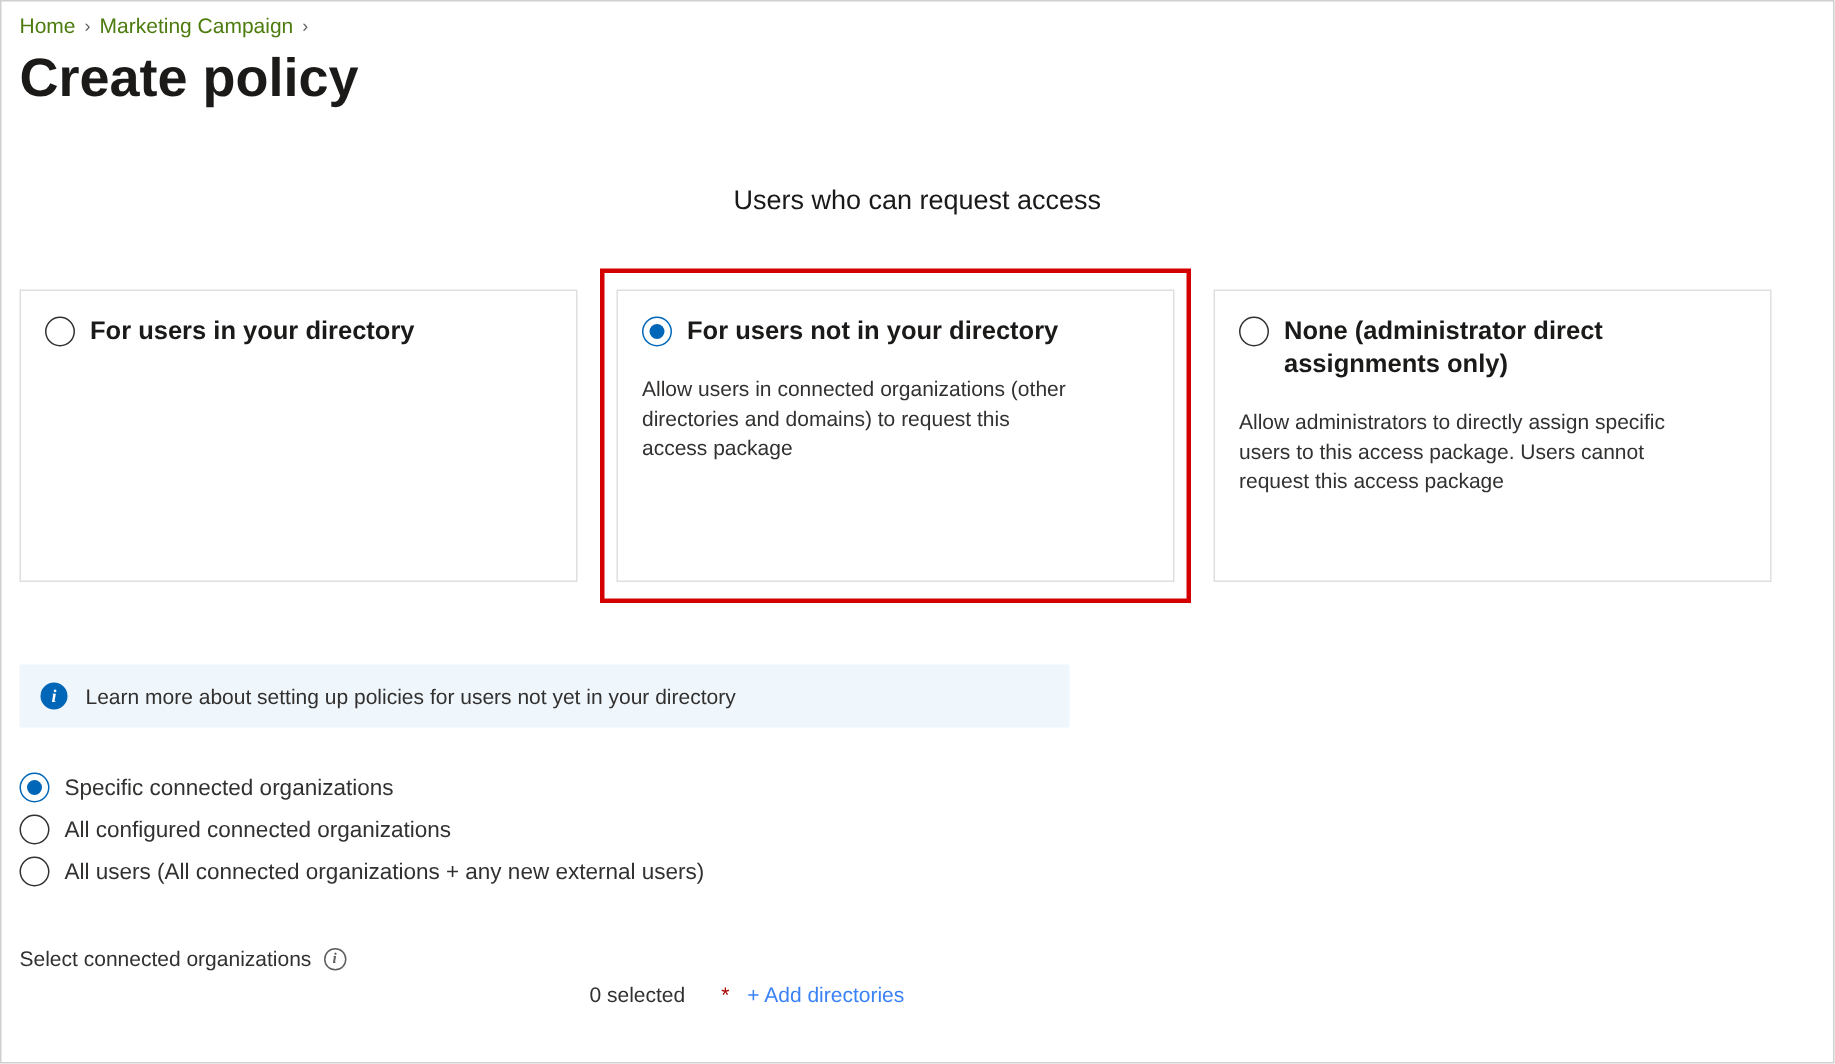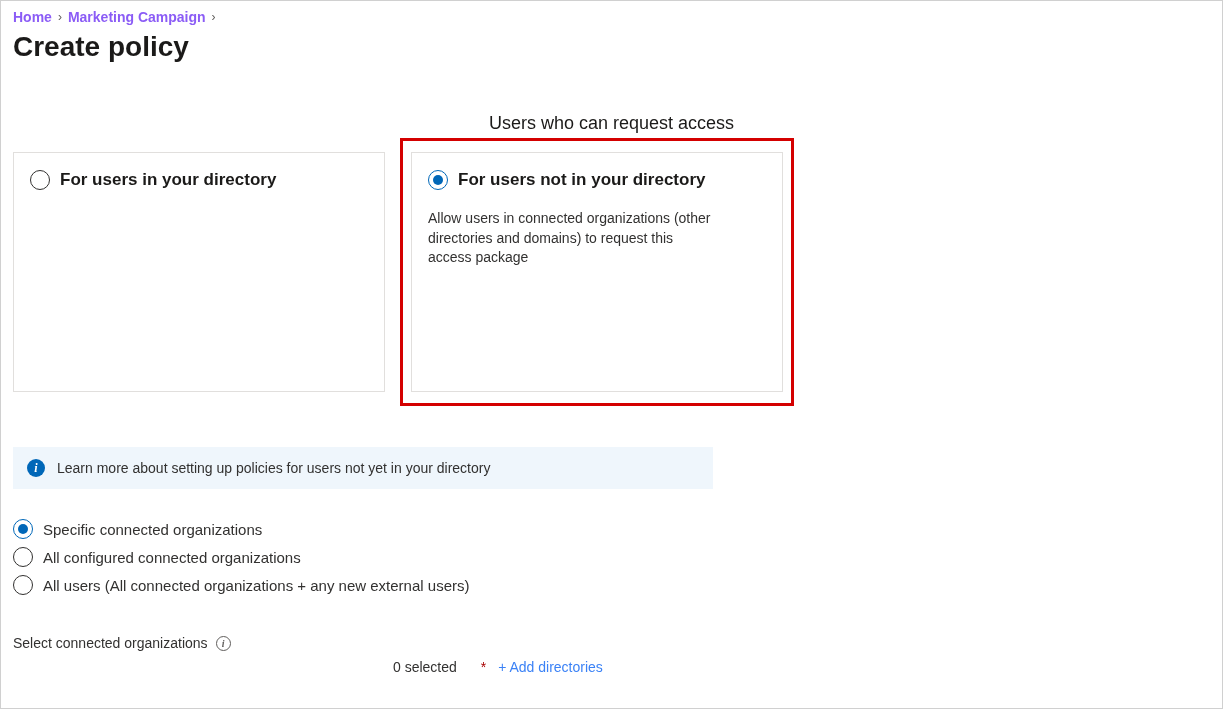--- a/index.html
+++ b/index.html
@@ -14,46 +14,47 @@
       padding: 8px 12px 12px 12px;
       overflow: hidden;
     }
     .breadcrumb {
       display: flex;
       align-items: center;
       gap: 6px;
       font-size: 14px;
       margin-bottom: 6px;
     }
-    .breadcrumb a { color: #8b5cf6; text-decoration: none; cursor: pointer; font-weight: bold; }
+    .breadcrumb a { color: #4d7c0f; text-decoration: none; cursor: pointer; }
     .breadcrumb .chev { color: #605e5c; font-size: 12px; }
     h1.page-title {
-      font-size: 28px;
+      font-size: 36px;
       font-weight: 600;
       margin-bottom: 50px;
       color: #1b1a19;
     }
     .section-label {
       font-size: 18px;
       font-weight: 400;
       color: #1b1a19;
       margin-bottom: 18px;
       text-align: center;
     }
     .cards-row {
       display: flex;
       gap: 26px;
       margin-bottom: 55px;
     }
     .card {
       border: 1px solid #e1dfdd;
       width: 372px;
-      height: 240px;
+      height: 195px;
       padding: 16px 16px;
       background: #fff;
+      margin-top: 31px;
     }
     .card.selected-highlight {
       position: relative;
     }
     .card.selected-highlight::before {
       content: "";
       position: absolute;
       inset: -15px -12px -15px -12px;
       border: 3px solid #d40000;
       pointer-events: none;
@@ -175,20 +176,27 @@
   <div class="card selected-highlight">
     <div class="card-head">
       <span class="radio checked">
           <span class="dot"></span>
         </span>
       <span class="card-title">For users not in your directory</span>
     </div>
     <div class="card-desc">Allow users in connected organizations (other directories and domains) to request this access package</div>
   </div>
 
+  <div class="card">
+    <div class="card-head">
+      <span class="radio"></span>
+      <span class="card-title">None (administrator direct assignments only)</span>
+    </div>
+    <div class="card-desc">Allow administrators to directly assign specific users to this access package. Users cannot request this access package</div>
+  </div>
 </div>
 
 <div class="info-banner">
   <span class="info-icon">i</span>
   <span>Learn more about setting up policies for users not yet in your directory</span>
 </div>
 
 <div class="radio-list">
   <div class="radio-row">
     <span class="radio-sm checked">

